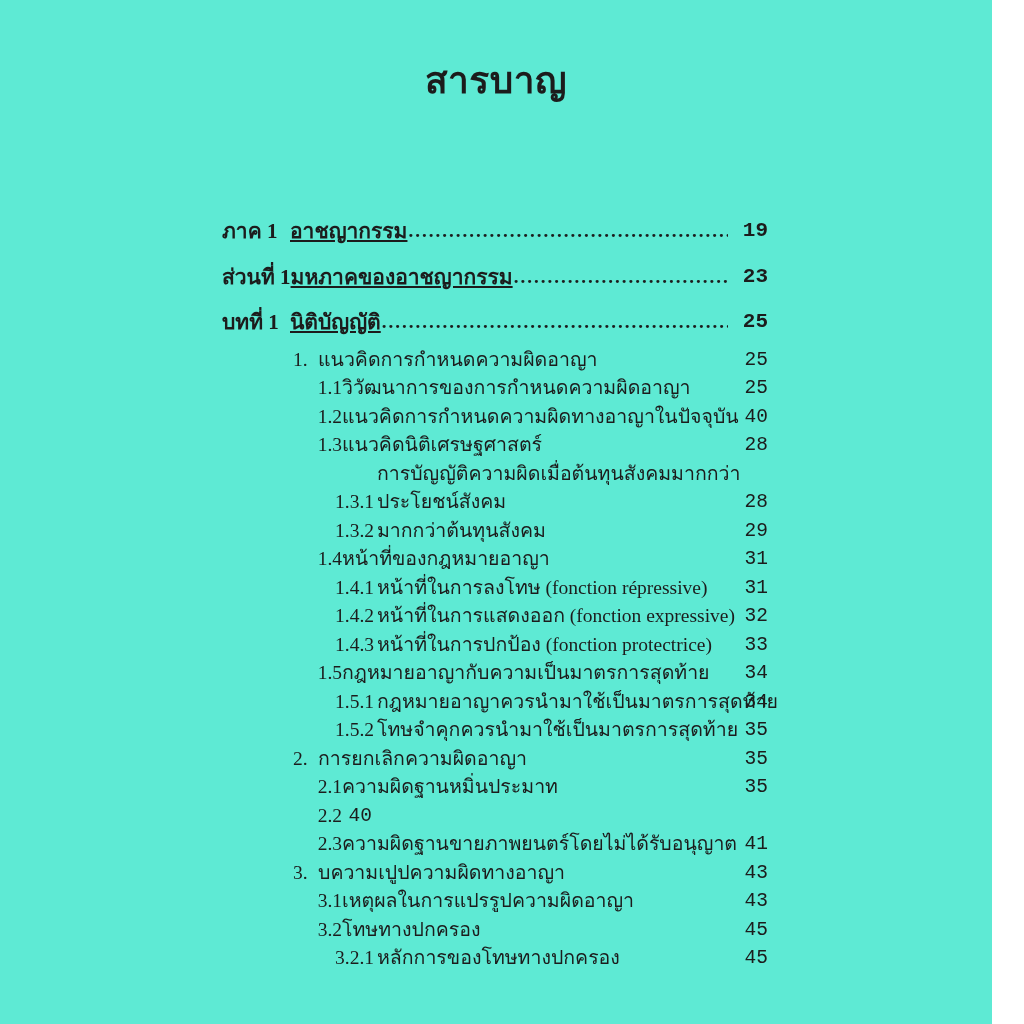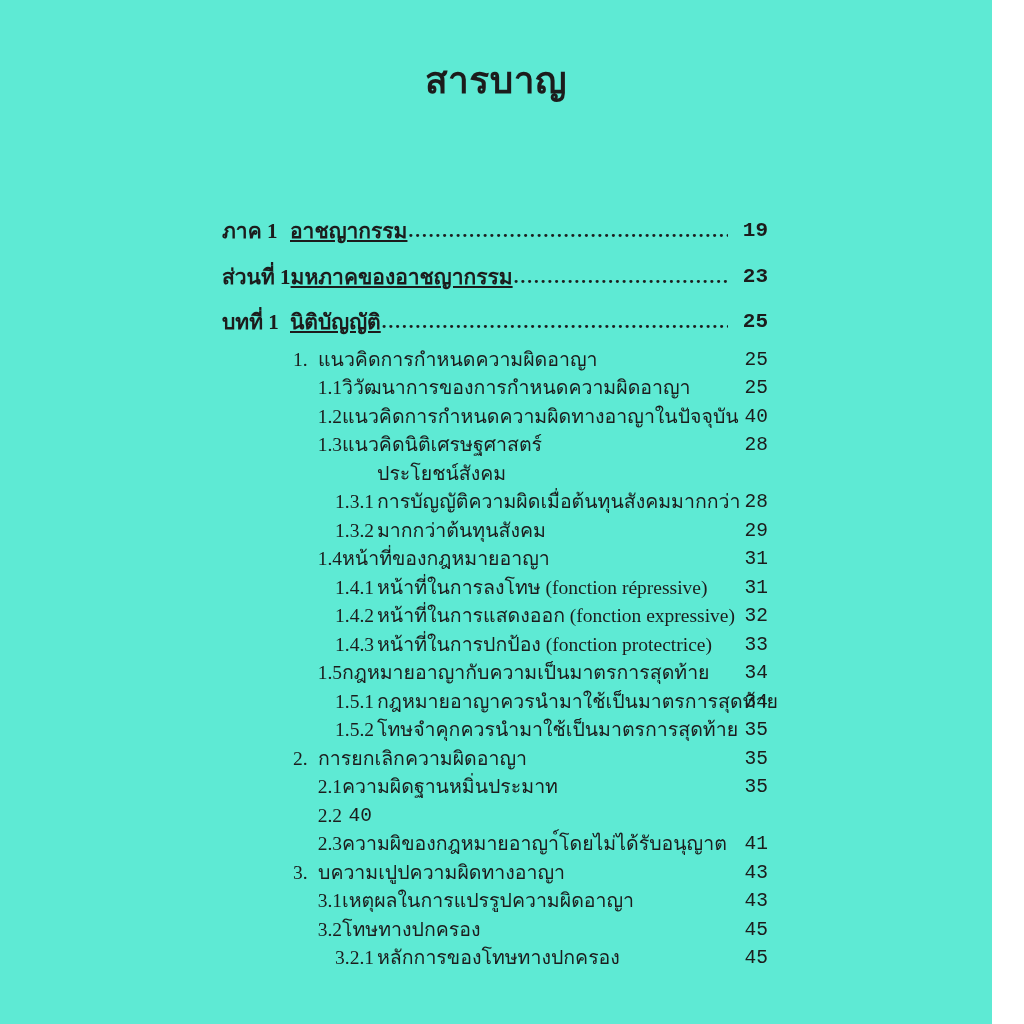--- a/index.html
+++ b/index.html
@@ -121,22 +121,22 @@
       <div class="row item lvl2">
         <span class="num">1.3</span>
         <div class="titlewrap">
           <div class="line">แนวคิดนิติเศรษฐศาสตร์</div>
         </div>
         <span class="pagenum">28</span>
       </div>
       <div class="row item lvl3">
         <span class="num">1.3.1</span>
         <div class="titlewrap">
+          <div class="line">การบัญญัติความผิดเมื่อต้นทุนสังคมมากกว่า</div>
           <div class="line">ประโยชน์สังคม</div>
-          <div class="line">การบัญญัติความผิดเมื่อต้นทุนสังคมมากกว่า</div>
         </div>
         <span class="pagenum">28</span>
       </div>
       <div class="row item lvl3">
         <span class="num">1.3.2</span>
         <div class="titlewrap">
           <div class="line">มากกว่าต้นทุนสังคม</div>
         </div>
         <span class="pagenum">29</span>
       </div>
@@ -203,21 +203,21 @@
         </div>
         <span class="pagenum">35</span>
       </div>
       <div class="row item lvl2">
         <span class="num">2.2</span>
         <span class="pagenum">40</span>
       </div>
       <div class="row item lvl2">
         <span class="num">2.3</span>
         <div class="titlewrap">
-          <div class="line">ความผิของกฎหมายอาญา์โดยไม่ได้รับอนุญาต</div>
+          <div class="line">ความผิดฐานขายภาพยนตร์โดยไม่ได้รับอนุญาต</div>
         </div>
         <span class="pagenum">41</span>
       </div>
       <div class="row item lvl1">
         <span class="num">3.</span>
         <div class="titlewrap">
           <div class="line">บความเปูปความผิดทางอาญา</div>
         </div>
         <span class="pagenum">43</span>
       </div>

